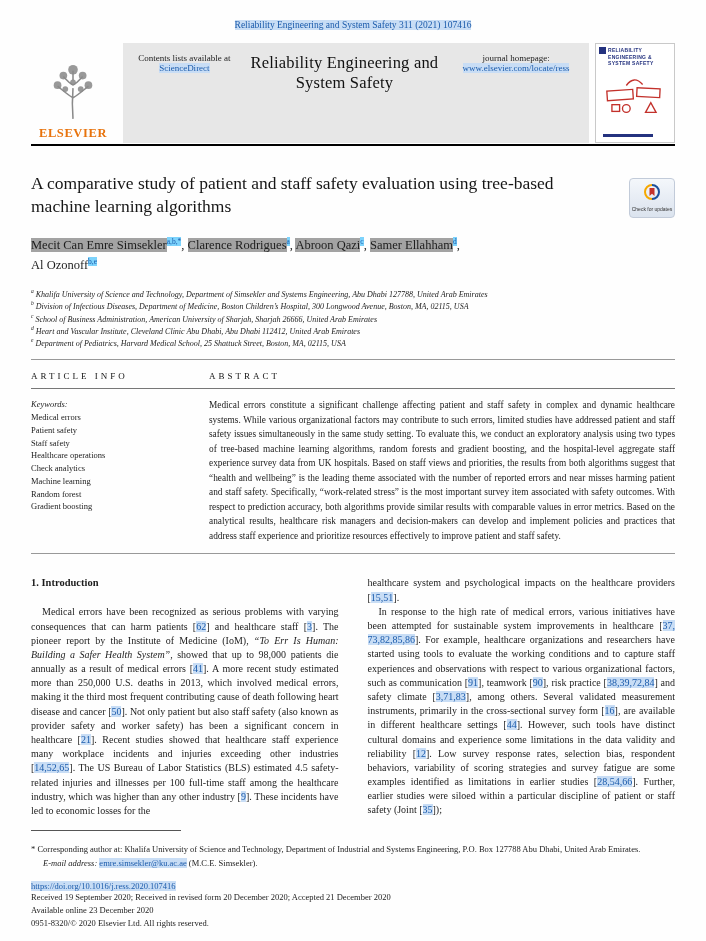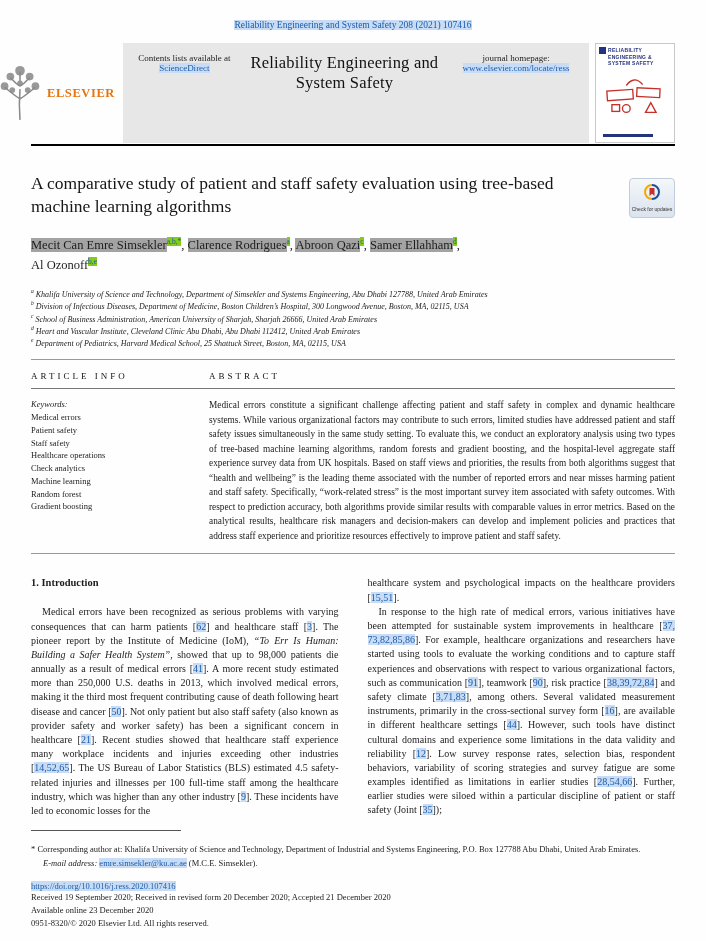--- a/index.html
+++ b/index.html
@@ -8,42 +8,42 @@
     width: 706px; height: 941px; position: relative; overflow: hidden;
     background: #fefefe; color: #1c1c1c;
     font-family: "Liberation Serif", "DejaVu Serif", serif;
     padding: 20px 31px 0 31px;
   }
   .link { color: #1b5bab; background: #c8ddf5; text-decoration: none; cursor: pointer; }
 
   .journal-ref { text-align: center; font-size: 9.5px; margin-bottom: 13px; }
 
   .masthead { display: flex; align-items: stretch; height: 100px; }
-  .logo-block { width: 92px; display: flex; flex-direction: row; align-items: center; justify-content: flex-end; padding: 1px 8px 2px 0; }
+  .logo-block { width: 92px; display: flex; flex-direction: column; align-items: center; justify-content: flex-end; padding: 1px 8px 2px 0; }
   .elsevier-word { font-size: 12.5px; color: #e8730c; letter-spacing: 0.6px; margin-top: 1px; font-weight: 600; }
   .masthead-box { flex: 1; background: #e7e7e7; display: flex; flex-direction: row; justify-content: space-between; text-align: center; padding: 10px 8px 9px; }
   .masthead-line { font-size: 9px; color: #222; }
   .masthead-title { font-size: 16.5px; color: #111; letter-spacing: 0.2px; }
   .cover { width: 80px; margin-left: 6px; background: #fff; border: 1px solid #c9c9c9; position: relative; padding: 3px; display: flex; flex-direction: column; }
   .cover-top { display: flex; gap: 2px; }
   .cover-mark { width: 7px; height: 7px; background: #24327f; flex: 0 0 auto; }
   .cover-title { font-size: 5px; font-weight: bold; color: #24327f; line-height: 1.3; letter-spacing: 0.3px; text-align: left; font-family: "Liberation Sans", sans-serif; }
   .cover-art { margin-top: 6px; }
   .cover-bar { height: 3px; background: #24327f; width: 70%; margin: auto auto 2px 4px; }
 
   .black-rule { border-top: 2.5px solid #000; margin-top: 1px; }
 
   .title-row { display: flex; justify-content: space-between; align-items: flex-end; margin-top: 26px; }
   .title { font-size: 17.5px; font-weight: 400; line-height: 1.32; width: 572px; margin: 0; color: #161616; }
   .check-badge { width: 46px; height: 40px; margin-top: -6px; background: linear-gradient(#f4f7fb, #dbe3ee); border: 1px solid #c2cbd9; border-radius: 4px; display: flex; flex-direction: column; align-items: center; justify-content: center; gap: 2px; cursor: pointer; }
   .check-badge-text { font-size: 5px; color: #333; text-align: center; line-height: 1.3; font-family: "Liberation Sans", sans-serif; }
 
   .authors { margin-top: 17px; font-size: 12.5px; line-height: 1.6; }
   .name-hl { background: #a3a3a3; }
-  .cite-sup, sup.cite-sup { color: #1b5bab; background: #84cc16; font-size: 7.5px; }
+  .cite-sup, sup.cite-sup { color: #1b5bab; background: #7dd3fc; font-size: 7.5px; }
 
   .affils { margin-top: 13px; font-size: 8px; font-style: italic; color: #222; line-height: 1.45; }
   .affils sup { font-size: 5.5px; }
 
   .thin-rule { border-top: 1px solid #999; margin-top: 10px; }
 
   .info-grid { display: grid; grid-template-columns: 178px 1fr; margin-top: 11px; }
   .sec-header { font-size: 9px; letter-spacing: 3px; color: #111; }
   .col-rule { border-top: 1px solid #777; margin: 7px 0 9px; }
   .keywords { font-size: 8.5px; line-height: 1.5; }
@@ -63,21 +63,21 @@
 
   .doi-line { margin-top: 13px; font-size: 8.5px; }
   .meta-line { font-size: 8.5px; line-height: 1.55; }
 </style>
 </head>
 <body>
 
 <div class="page">
 
   <div class="journal-ref">
-    <span class="link">Reliability Engineering and System Safety 208 (2021) 107416</span>
+    <span class="link">Reliability Engineering and System Safety 311 (2021) 107416</span>
   </div>
 
   <div class="masthead">
     <div class="logo-block">
       <span>
         <svg width="54" height="62" viewBox="0 0 56 64">
           <g fill="#8f8f8f" opacity="0.9">
             <circle cx="28" cy="11" r="5"></circle>
               <circle cx="18" cy="17" r="4"></circle>
               <circle cx="38" cy="17" r="4"></circle>

